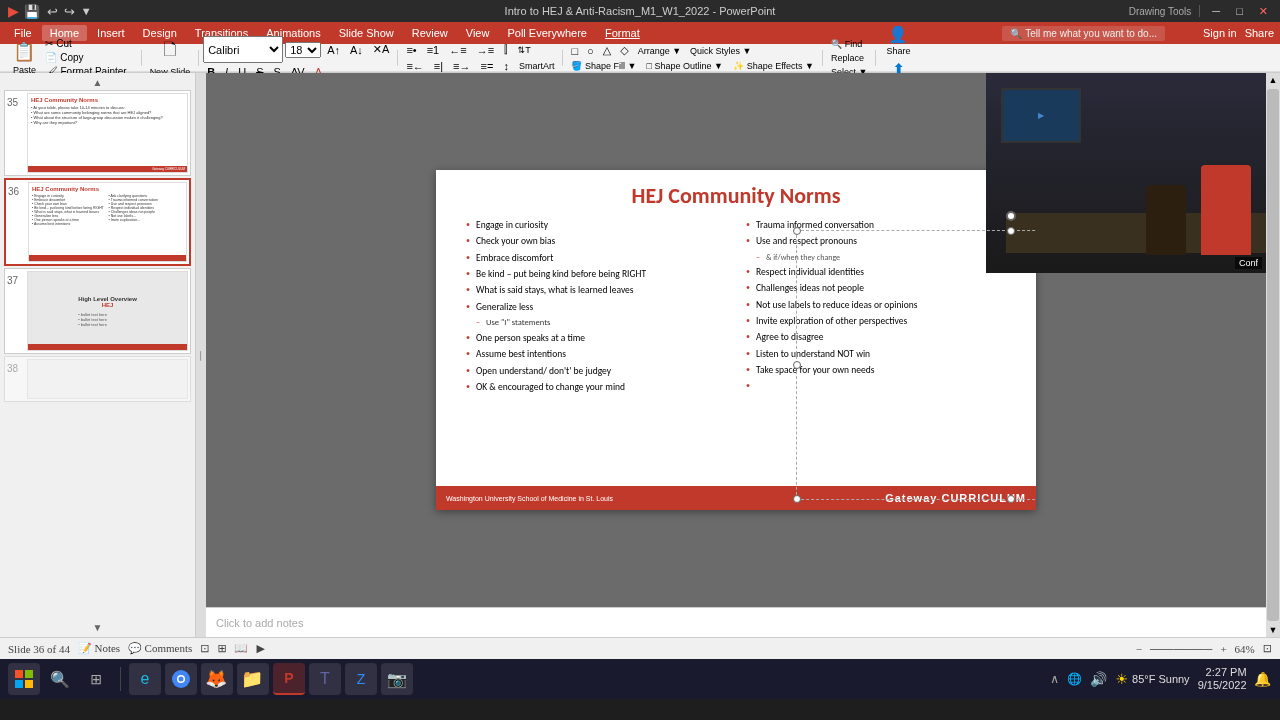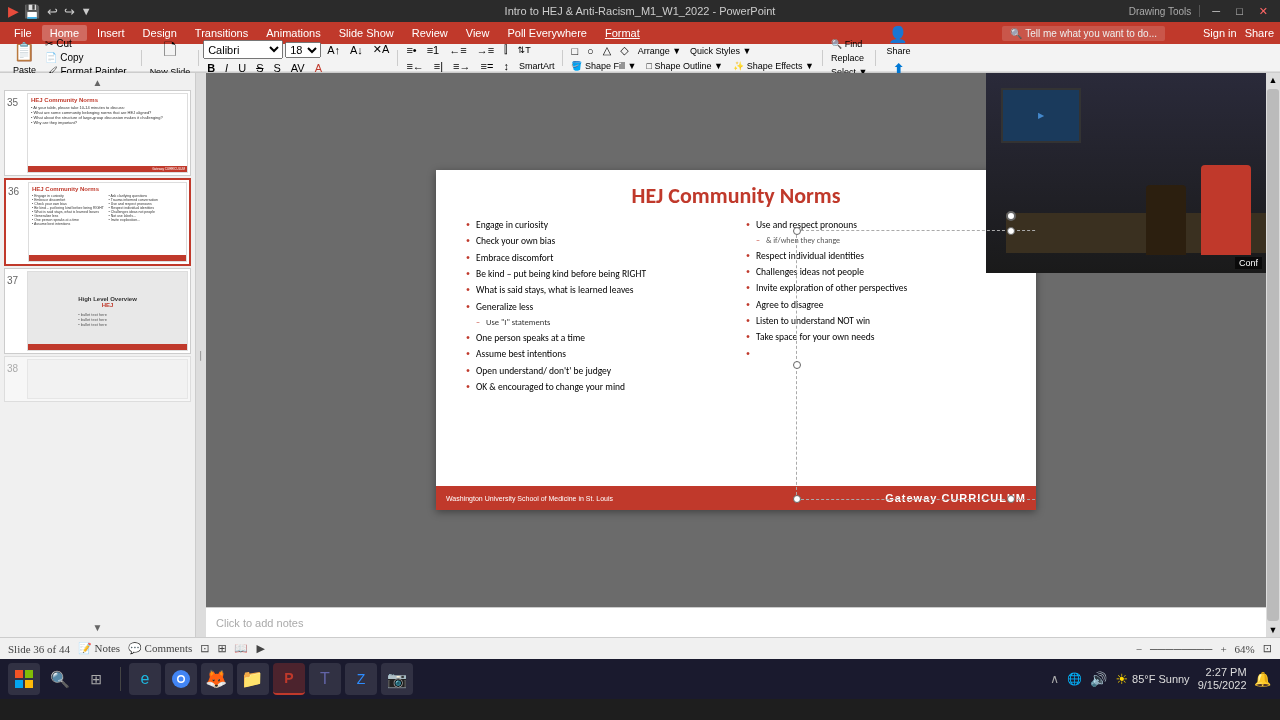--- a/index.html
+++ b/index.html
@@ -342,21 +342,21 @@
     <div style="display:flex;flex-direction:column;align-items:center;gap:1px;">
       <button class="small-btn" style="font-size:18px;flex-direction:column;font-size:9px;">
         <span style="font-size:16px;">🗋</span>
         <span>New Slide</span>
       </button>
     </div>
     <div class="toolbar-separator"></div>
 
     <div style="display:flex;flex-direction:column;gap:2px;">
       <div style="display:flex;align-items:center;gap:2px;">
-        <select style="font-size:11px;width:80px;height:19px;">
+        <select style="font-size:11px;width:80px;height:27px;">
           <option>Calibri</option>
         </select>
         <select style="font-size:11px;width:36px;height:16px;">
           <option>18</option>
         </select>
         <button class="small-btn">A↑</button>
         <button class="small-btn">A↓</button>
         <button class="small-btn">✕A</button>
       </div>
       <div style="display:flex;align-items:center;gap:2px;">
@@ -541,24 +541,26 @@
                 <li class="sub" style="padding-left: 20px;">Use "I" statements</li>
                 <li>One person speaks at a time</li>
                 <li>Assume best intentions</li>
                 <li>Open understand/ don't' be judgey</li>
                 <li>OK &amp; encouraged to change your mind</li>
               </ul>
           </div>
 
           <div class="slide-col">
             <ul id="right-list">
+                <li>Trauma informed conversation</li>
                 <li>Use and respect pronouns</li>
                 <li class="sub" style="color: rgb(85, 85, 85); font-size: 8px;">&amp; if/when they change</li>
                 <li>Respect individual identities</li>
                 <li>Challenges ideas not people</li>
+                <li>Not use labels to reduce ideas or opinions</li>
                 <li>Invite exploration of other perspectives</li>
                 <li>Agree to disagree</li>
                 <li>Listen to understand NOT win</li>
                 <li>Take space for your own needs</li>
                 <li></li>
               </ul>
           </div>
         </div>
 
         <div class="slide-footer">

